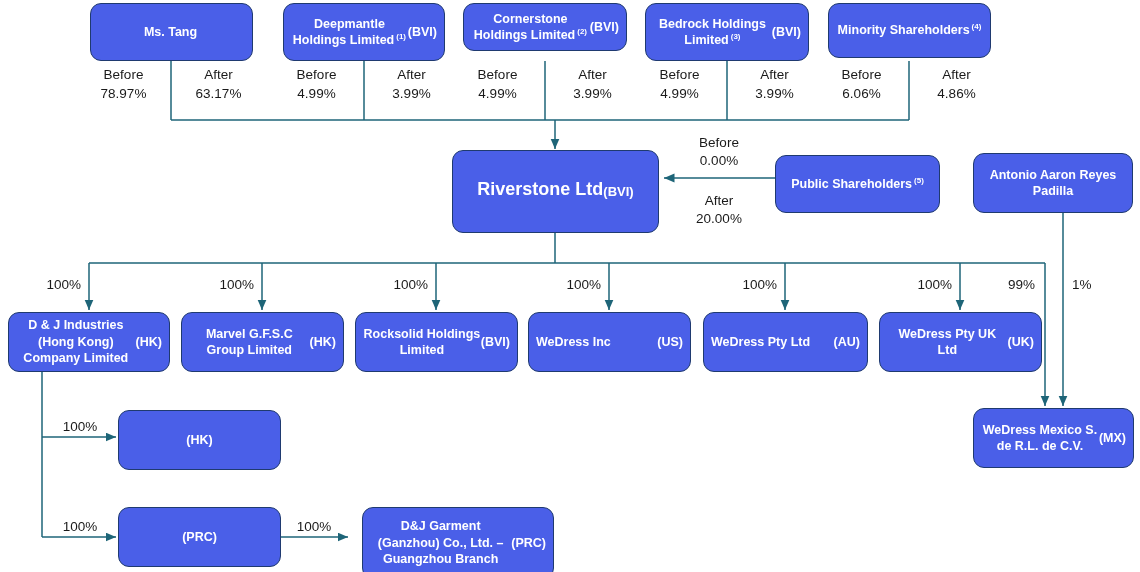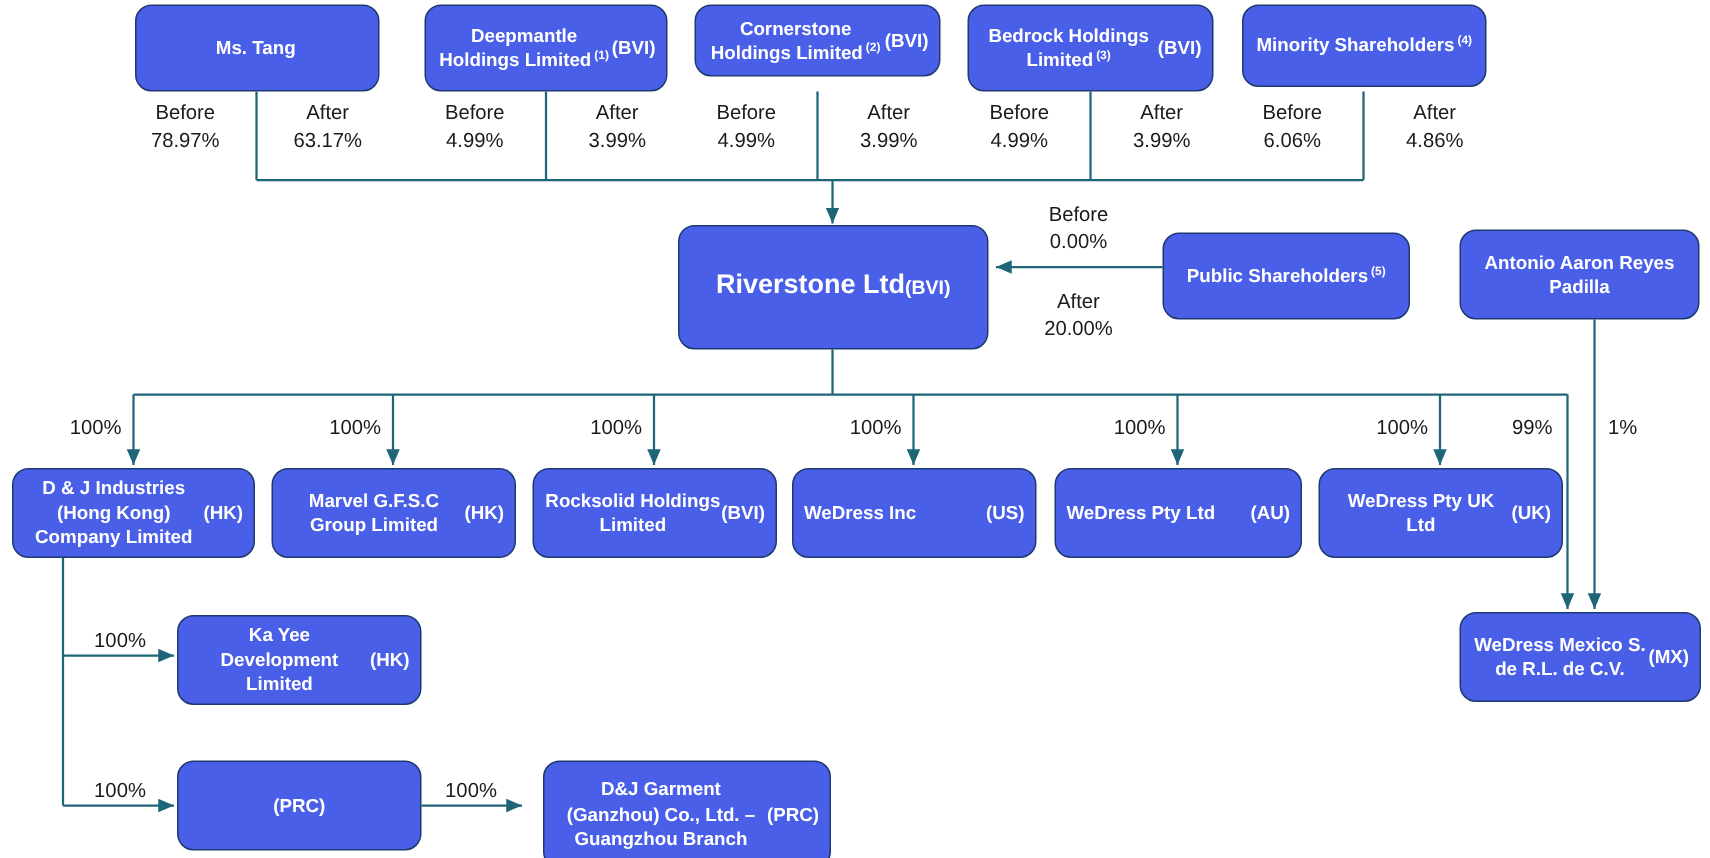--- a/index.html
+++ b/index.html
@@ -203,21 +203,20 @@
     <div class="loc">(UK)</div>
   </div>
 
   <div class="node" style="left:973px;top:408px;width:161px;height:60px;">
     <div class="nm">WeDress Mexico S. de R.L. de C.V.</div>
     <div class="loc">(MX)</div>
   </div>
 
   <div class="pct c" style="left:54px;top:418px;width:52px;">100%</div>
   <div class="node" style="left:118px;top:410px;width:163px;height:60px;">
-    <div class="nm">Ka Yee Development Limited</div>
     <div class="loc">(HK)</div>
   </div>
 
   <div class="pct c" style="left:54px;top:518px;width:52px;">100%</div>
   <div class="node" style="left:118px;top:507px;width:163px;height:60px;">
     <div class="loc">(PRC)</div>
   </div>
 
   <div class="pct c" style="left:288px;top:518px;width:52px;">100%</div>
   <div class="node" style="left:362px;top:507px;width:192px;height:72px;">

